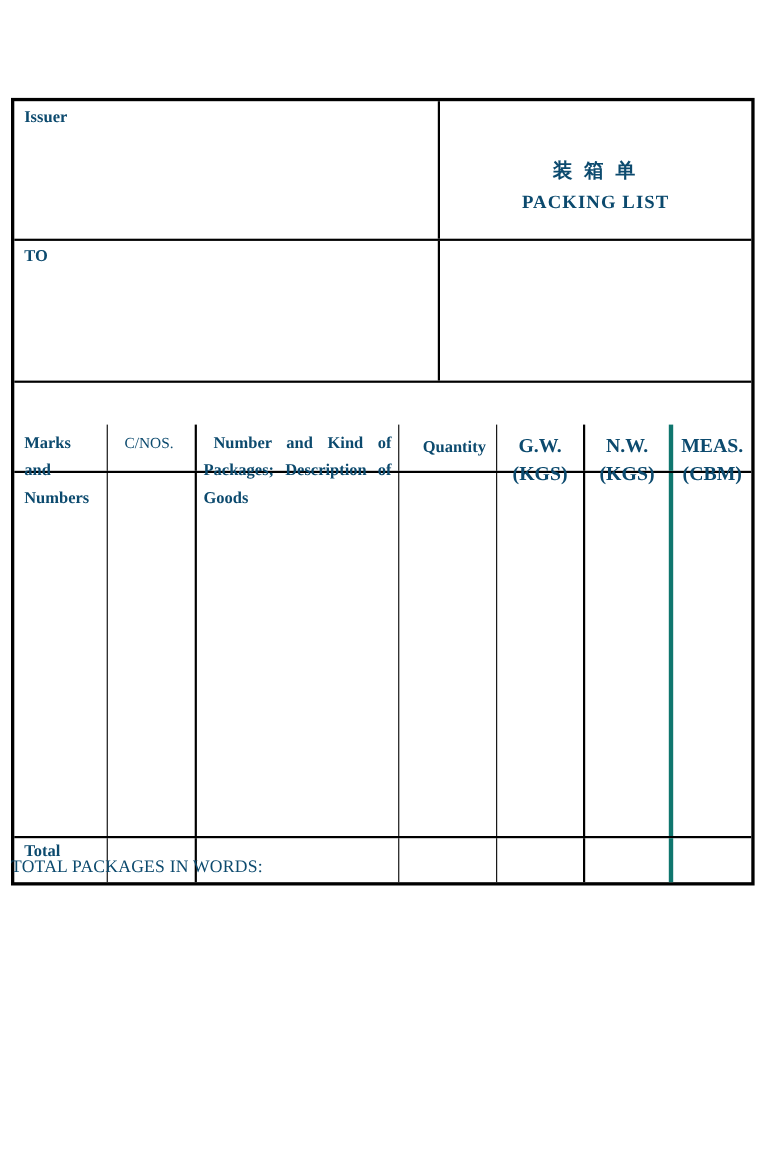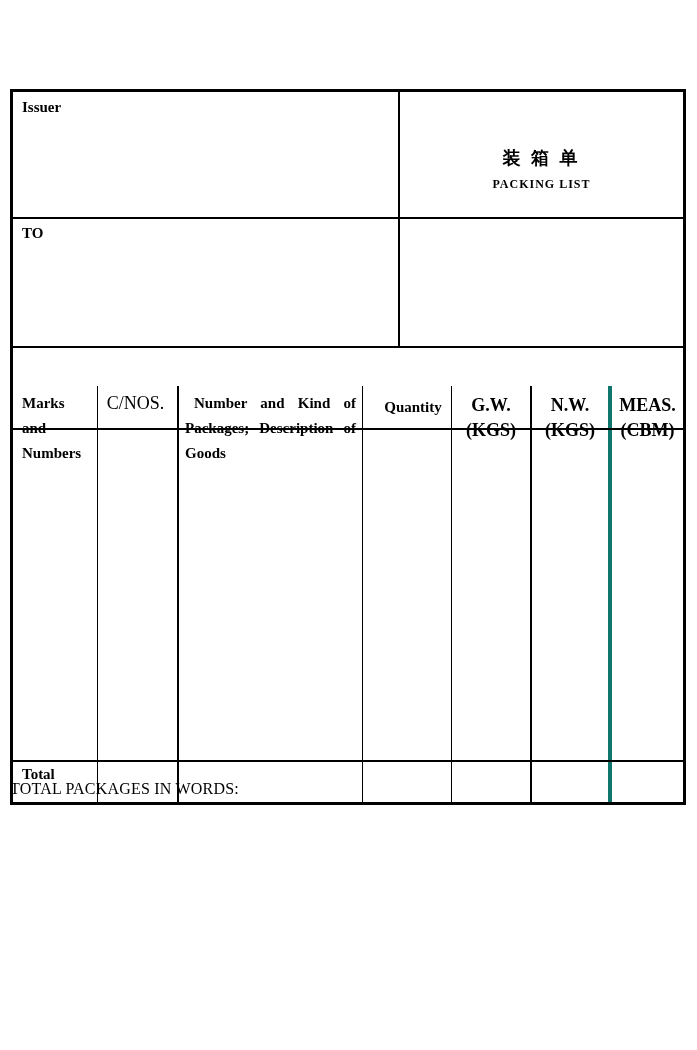--- a/index.html
+++ b/index.html
@@ -1,41 +1,41 @@
 <!DOCTYPE html>
 <html><head>
 <meta charset="utf-8">
 <style>
   * { margin:0; padding:0; box-sizing:border-box; }
   html,body { background:#fff; }
   .page {
     position:relative;
     width:697px; height:1050px;
     background:#ffffff;
-    color:#000000;
+    color:#0c4a6e;
     font-family:"Liberation Serif","DejaVu Serif",serif;
     overflow:hidden;
   }
   .form {
     position:absolute; left:10px; top:89px;
     width:676px; height:716px;
     border:3px solid #000;
     display:flex; flex-direction:column;
   }
 
   
   .row1 { display:flex; height:127px; border-bottom:2px solid #000; }
   .issuer-cell { width:387px; border-right:2px solid #000; padding:6px 8px 0 9px; }
   .cell-label { font-size:15px; font-weight:bold; }
   .title-cell {
     flex:1; display:flex; flex-direction:column;
     align-items:center; justify-content:center;margin-top:28px;
   }
   .title-cn { font-size:18px; font-weight:bold; letter-spacing:3px; }
-  .title-en { font-size:12px; font-weight:bold; letter-spacing:1px; margin-top:7px; }
+  .title-en { font-size:17px; font-weight:bold; letter-spacing:1px; margin-top:7px; }
 
   
   .row2 { display:flex; height:129px; border-bottom:2px solid #000; }
   .to-cell { width:387px; border-right:2px solid #000; padding:5px 0 0 9px; }
   .inv-area { flex:1; display:flex; flex-direction:column; }
   .inv-row1 { display:flex; height:54px; border-bottom:1px solid #000; }
   .inv-row2 { display:flex; flex:1; }
   .inv-cell-l { width:144px; border-right:2px solid #000; padding:5px 0 0 8px; }
   .inv-cell-r { flex:1; padding:5px 0 0 8px; }
 
@@ -46,21 +46,21 @@
   .c1 { width:84px; }
   .c2 { width:80px; border-left:1px solid #000; }
   .c3 { width:185px; border-left:2px solid #000; }
   .c4 { width:89px;  border-left:1px solid #000;padding-left:12px; }
   .c5 { width:79px;  border-left:1px solid #000; }
   .c6 { width:78px;  border-left:2px solid #000; }
   .c7 { flex:1;      border-left:4px solid #0f766e; }
 
   .h-cell { font-size:15px; font-weight:bold; line-height:25px; padding-top:5px;margin-top:38px; }
   .h-marks { padding-left:9px; padding-right:12px; }
-  .h-cnos { font-weight:normal; font-size:18px; text-align:center; padding-right:4px; }
+  .h-cnos { font-weight:normal; font-size:14px; text-align:center; padding-right:4px; }
   .h-desc { text-align:justify; text-indent:9px; padding-left:6px; padding-right:6px; }
   .h-qty { display:flex; align-items:center; justify-content:center; padding-top:0; }
   .h-units { font-size:18px; text-align:center; padding-top:7px; }
   .h-units span { display:block; line-height:25px; }
 
   .t-label { padding:4px 0 0 9px; font-size:15px; font-weight:bold; }
 
   
   .footer-line {
     position:absolute; left:10px; top:780px;

